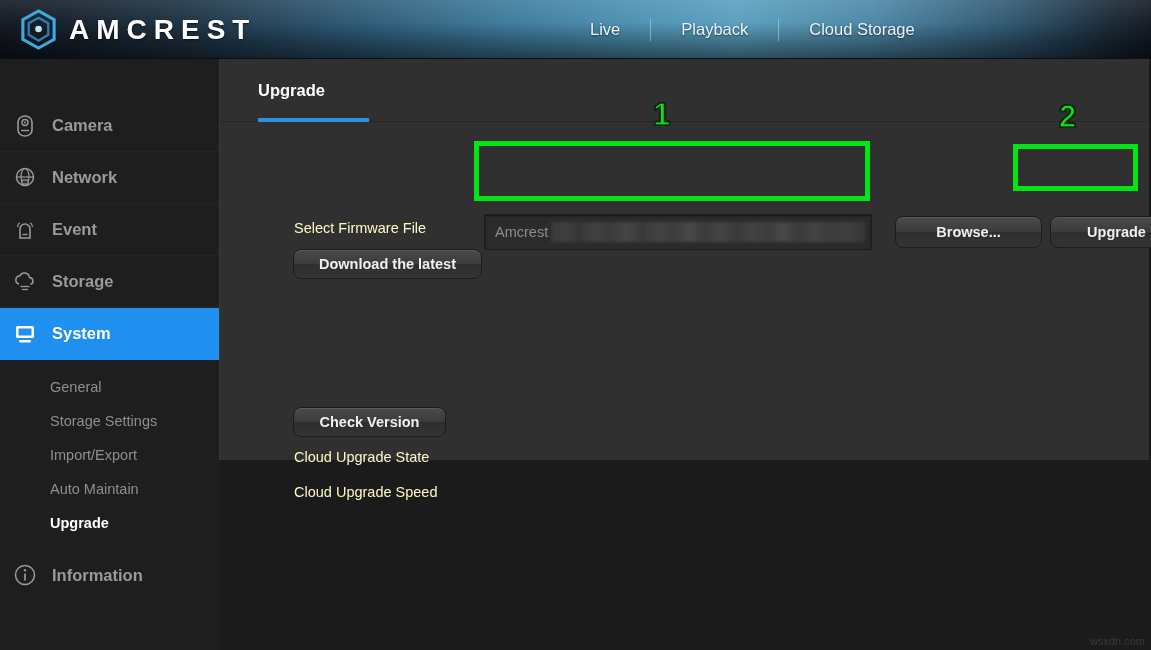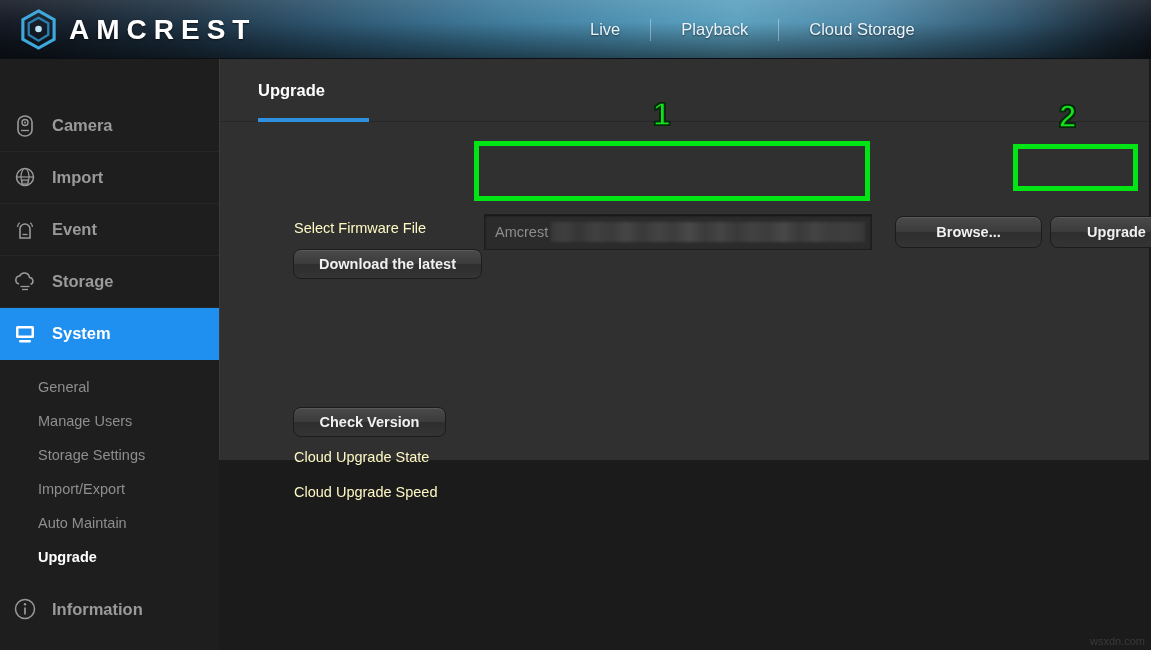--- a/index.html
+++ b/index.html
@@ -59,21 +59,21 @@
     position: absolute; right: -18px; top: 0;
     width: 0; height: 0;
     border-top: 26px solid transparent;
     border-bottom: 26px solid transparent;
     border-left: 18px solid #1f8ff0;
   }
   .side-ico { width: 26px; height: 26px; flex: 0 0 26px; display: block; }
 
   .sub-item {
     height: 34px; display: flex; align-items: center;
-    padding-left: 38px; cursor: pointer;
+    padding-left: 50px; cursor: pointer;
   }
   .sub-item .label { color: #8e8e8e; font-size: 14.5px; }
   .sub-item.active .label { color: #ffffff; font-weight: bold; }
 
   
   .content {
     position: absolute; left: 219px; top: 59px; width: 930px; height: 401px;
     background: #303030;
     border-left: 1px solid #3a3a3a;
   }
@@ -189,21 +189,21 @@
       <span class="label">Camera</span>
     </div>
 
     <div class="side-item">
       <svg class="side-ico" viewBox="0 0 26 26">
         <circle cx="13" cy="12" r="8.5" fill="none" stroke="#9a9a9a" stroke-width="1.5"></circle>
         <ellipse cx="13" cy="12" rx="4" ry="8.5" fill="none" stroke="#9a9a9a" stroke-width="1.2"></ellipse>
         <line x1="4.5" y1="12" x2="21.5" y2="12" stroke="#9a9a9a" stroke-width="1.2"></line>
         <rect x="10" y="15" width="6" height="4" fill="#303030" stroke="#9a9a9a" stroke-width="1.2"></rect>
       </svg>
-      <span class="label">Import</span>
+      <span class="label">Network</span>
     </div>
 
     <div class="side-item">
       <svg class="side-ico" viewBox="0 0 26 26">
         <path d="M8 21 L8 12 a5 5 0 0 1 10 0 L18 21 Z" fill="none" stroke="#9a9a9a" stroke-width="1.6"></path>
         <line x1="10.5" y1="17.5" x2="15.5" y2="17.5" stroke="#9a9a9a" stroke-width="1.3"></line>
         <path d="M5.5 10 a5.5 5.5 0 0 1 2.2 -4.2" fill="none" stroke="#9a9a9a" stroke-width="1.3"></path>
         <path d="M20.5 10 a5.5 5.5 0 0 0 -2.2 -4.2" fill="none" stroke="#9a9a9a" stroke-width="1.3"></path>
       </svg>
       <span class="label">Event</span>
@@ -227,23 +227,20 @@
       <span class="label">System</span>
       <span class="arrow"></span>
     </div>
 
     <div style="height:10px"></div>
 
     <div class="sub-item">
       <span class="label">General</span>
     </div>
     <div class="sub-item">
-      <span class="label">Manage Users</span>
-    </div>
-    <div class="sub-item">
       <span class="label">Storage Settings</span>
     </div>
     <div class="sub-item">
       <span class="label">Import/Export</span>
     </div>
     <div class="sub-item">
       <span class="label">Auto Maintain</span>
     </div>
     <div class="sub-item active">
       <span class="label">Upgrade</span>

